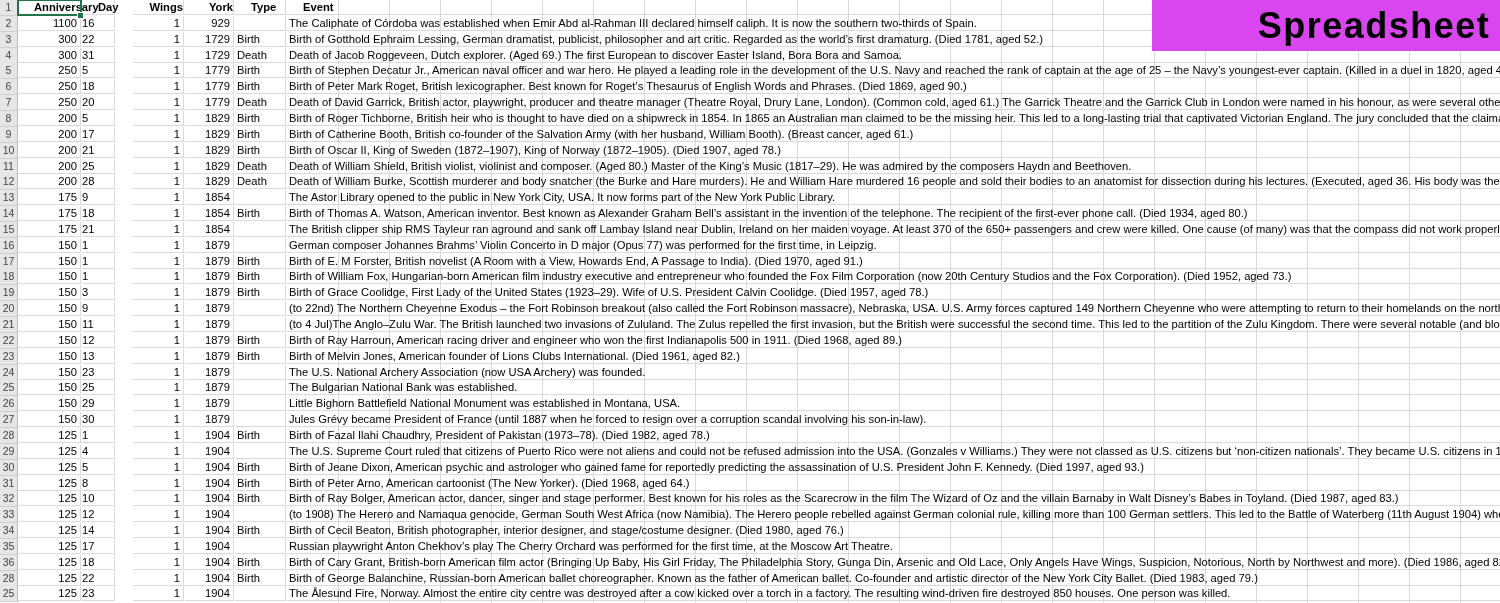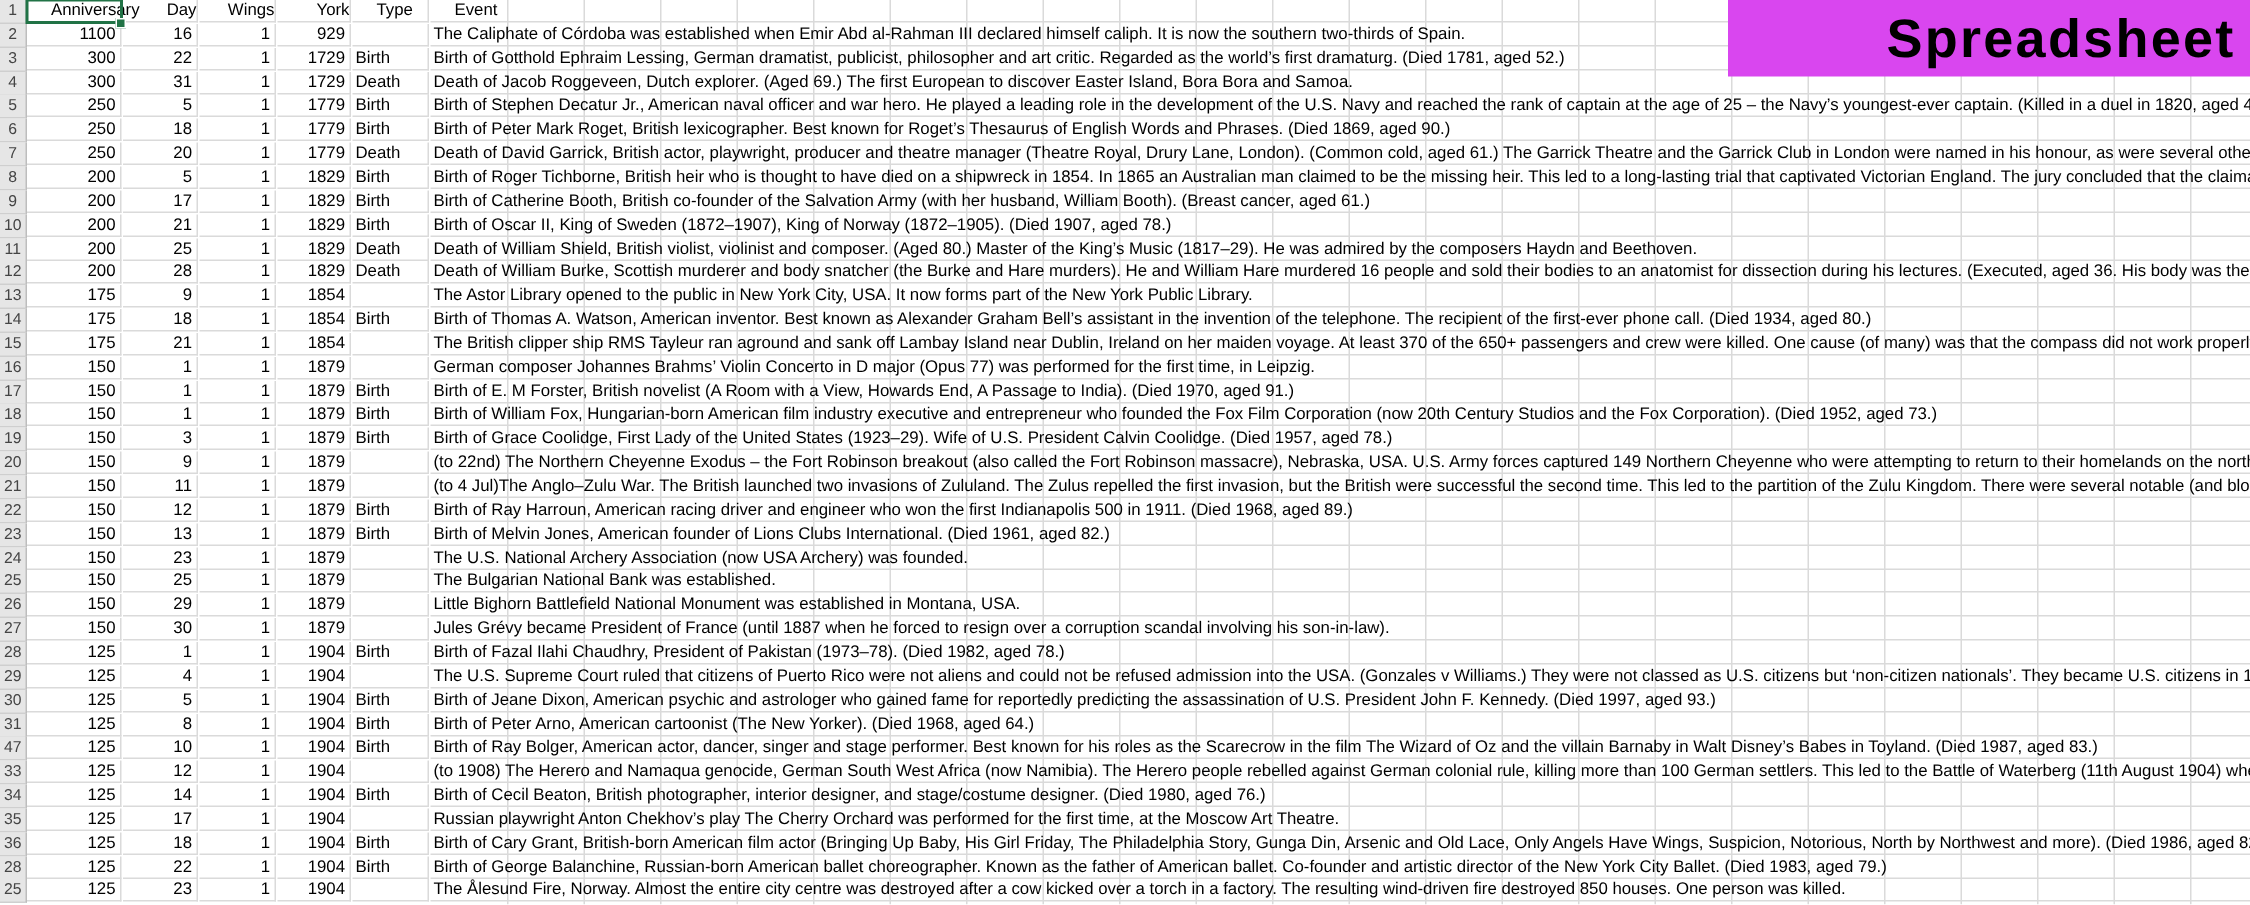--- a/index.html
+++ b/index.html
@@ -6,28 +6,28 @@
   body { width:1500px; height:603px; overflow:hidden; position:relative;
          font-family:"Liberation Sans", "DejaVu Sans", sans-serif; }
   .sheet { position:absolute; left:0; top:0; width:1500px; height:603px; overflow:hidden; }
   .row { position:absolute; left:0; height:16px; width:2200px; }
   .cell { position:absolute; top:0; height:15px; line-height:15px; font-size:11.2px; color:#000;
           border-right:1px solid #dadada; border-bottom:1px solid #dadada; white-space:nowrap;
           box-sizing:content-box; }
   .rh { left:0; width:17px; background:#e6e6e6; color:#444; text-align:center; font-size:10.5px;
         border-right:1px solid #bdbdbd; border-bottom:1px solid #cfcfcf; }
   .c-ann { left:18px; width:63px; text-align:right; padding-right:0; }
-  .c-day { left:82px; width:50px; text-align:right; }
+  .c-day { left:82px; width:33px; text-align:left; }
   .c-mon { left:133px; width:51px; text-align:right; }
   .c-yr  { left:185px; width:49px; text-align:right; }
   .c-type{ left:235px; width:51px; text-align:left; }
   .c-ev  { left:287px; width:1900px; text-align:left; border-right:none; overflow:visible; }
   .num { padding-right:3px; box-sizing:border-box; }
   .txt { padding-left:2px; box-sizing:border-box; }
-  .hdr { font-weight:normal;padding-left:16px; }
+  .hdr { font-weight:bold;padding-left:16px; }
   .gridcol { position:absolute; top:0; height:603px; width:1px; background:#dadada; }
   .selected { outline:2px solid #217346; outline-offset:-1px; z-index:3; }
   .sel-handle { position:absolute; left:77px; top:12px; width:5px; height:5px; background:#217346;
                 border:1px solid #fff; z-index:4; }
   .banner { position:absolute; left:1152px; top:0; width:348px; height:51px; background:#d946ef;
             z-index:10; display:flex; align-items:center; justify-content:center;padding-left:48px; }
   .banner span { font-family:"Liberation Sans", sans-serif; font-weight:bold; font-size:36px;
                  letter-spacing:1.5px; color:#000; }
 </style>
 </head>
@@ -337,21 +337,21 @@
       <div class="row" style="top: 475.5px;">
         <div class="cell rh">31</div>
         <div class="cell c-ann num">125</div>
         <div class="cell c-day num">8</div>
         <div class="cell c-mon num">1</div>
         <div class="cell c-yr num">1904</div>
         <div class="cell c-type txt">Birth</div>
         <div class="cell c-ev txt">Birth of Peter Arno, American cartoonist (The New Yorker). (Died 1968, aged 64.)</div>
       </div>
       <div class="row" style="top: 491.35px;">
-        <div class="cell rh">47</div>
+        <div class="cell rh">32</div>
         <div class="cell c-ann num">125</div>
         <div class="cell c-day num">10</div>
         <div class="cell c-mon num">1</div>
         <div class="cell c-yr num">1904</div>
         <div class="cell c-type txt">Birth</div>
         <div class="cell c-ev txt">Birth of Ray Bolger, American actor, dancer, singer and stage performer. Best known for his roles as the Scarecrow in the film The Wizard of Oz and the villain Barnaby in Walt Disney’s Babes in Toyland. (Died 1987, aged 83.)</div>
       </div>
       <div class="row" style="top: 507.2px;">
         <div class="cell rh">33</div>
         <div class="cell c-ann num">125</div>

